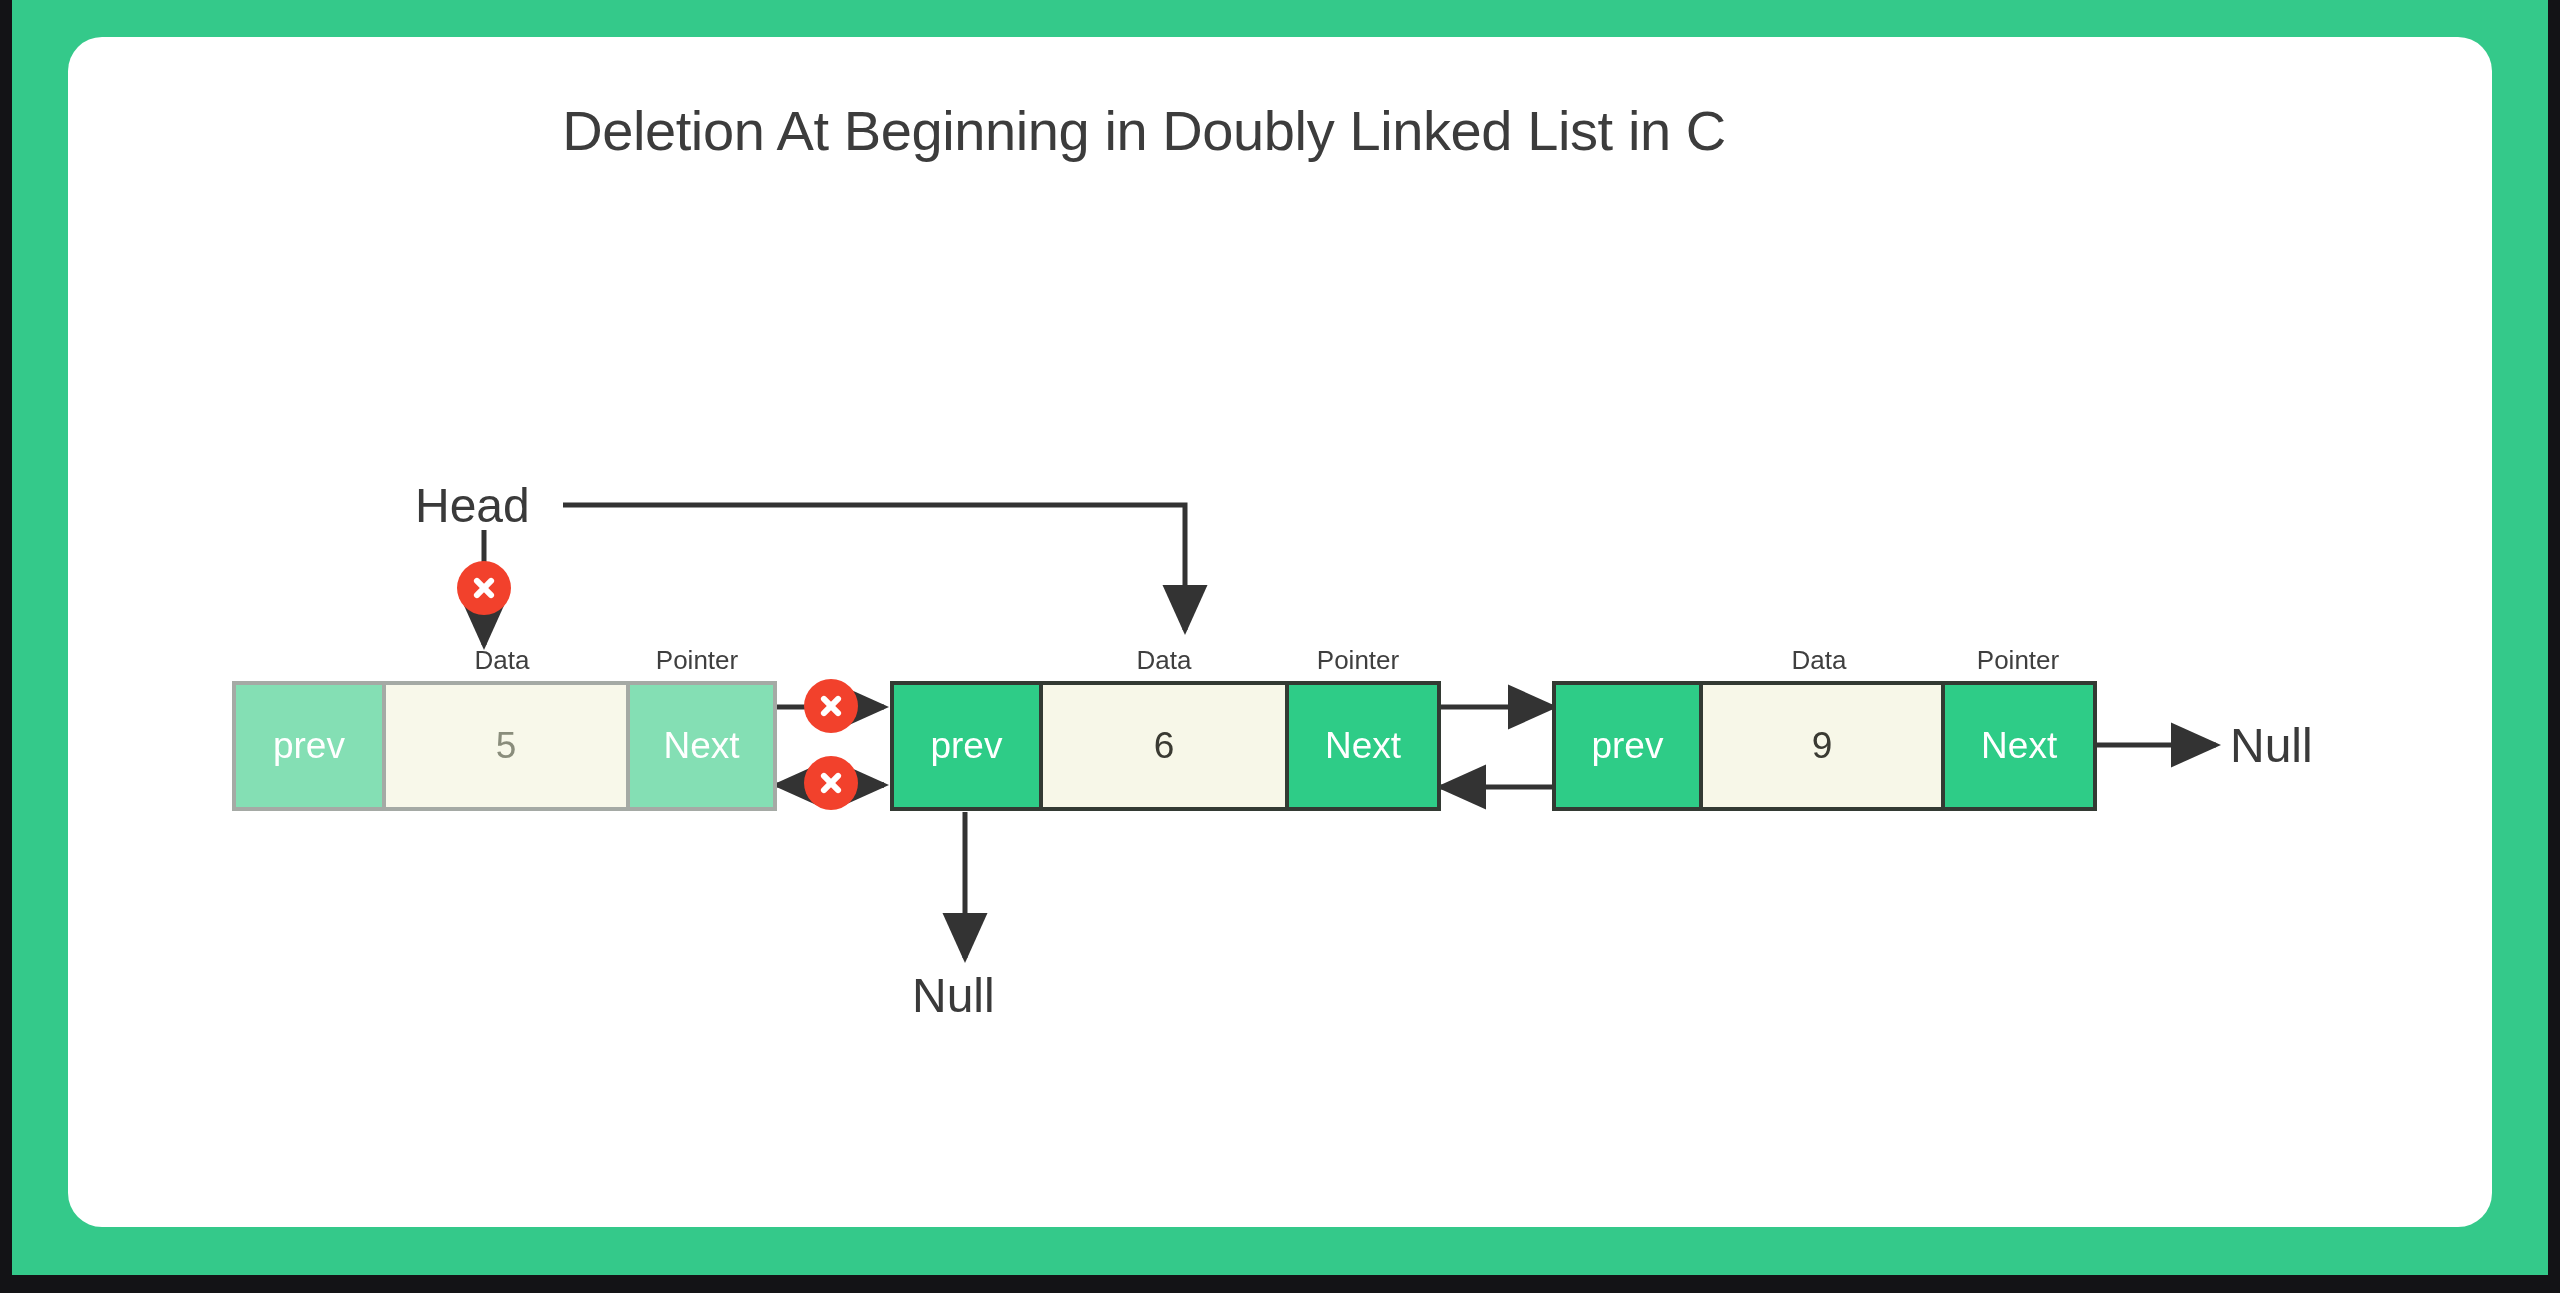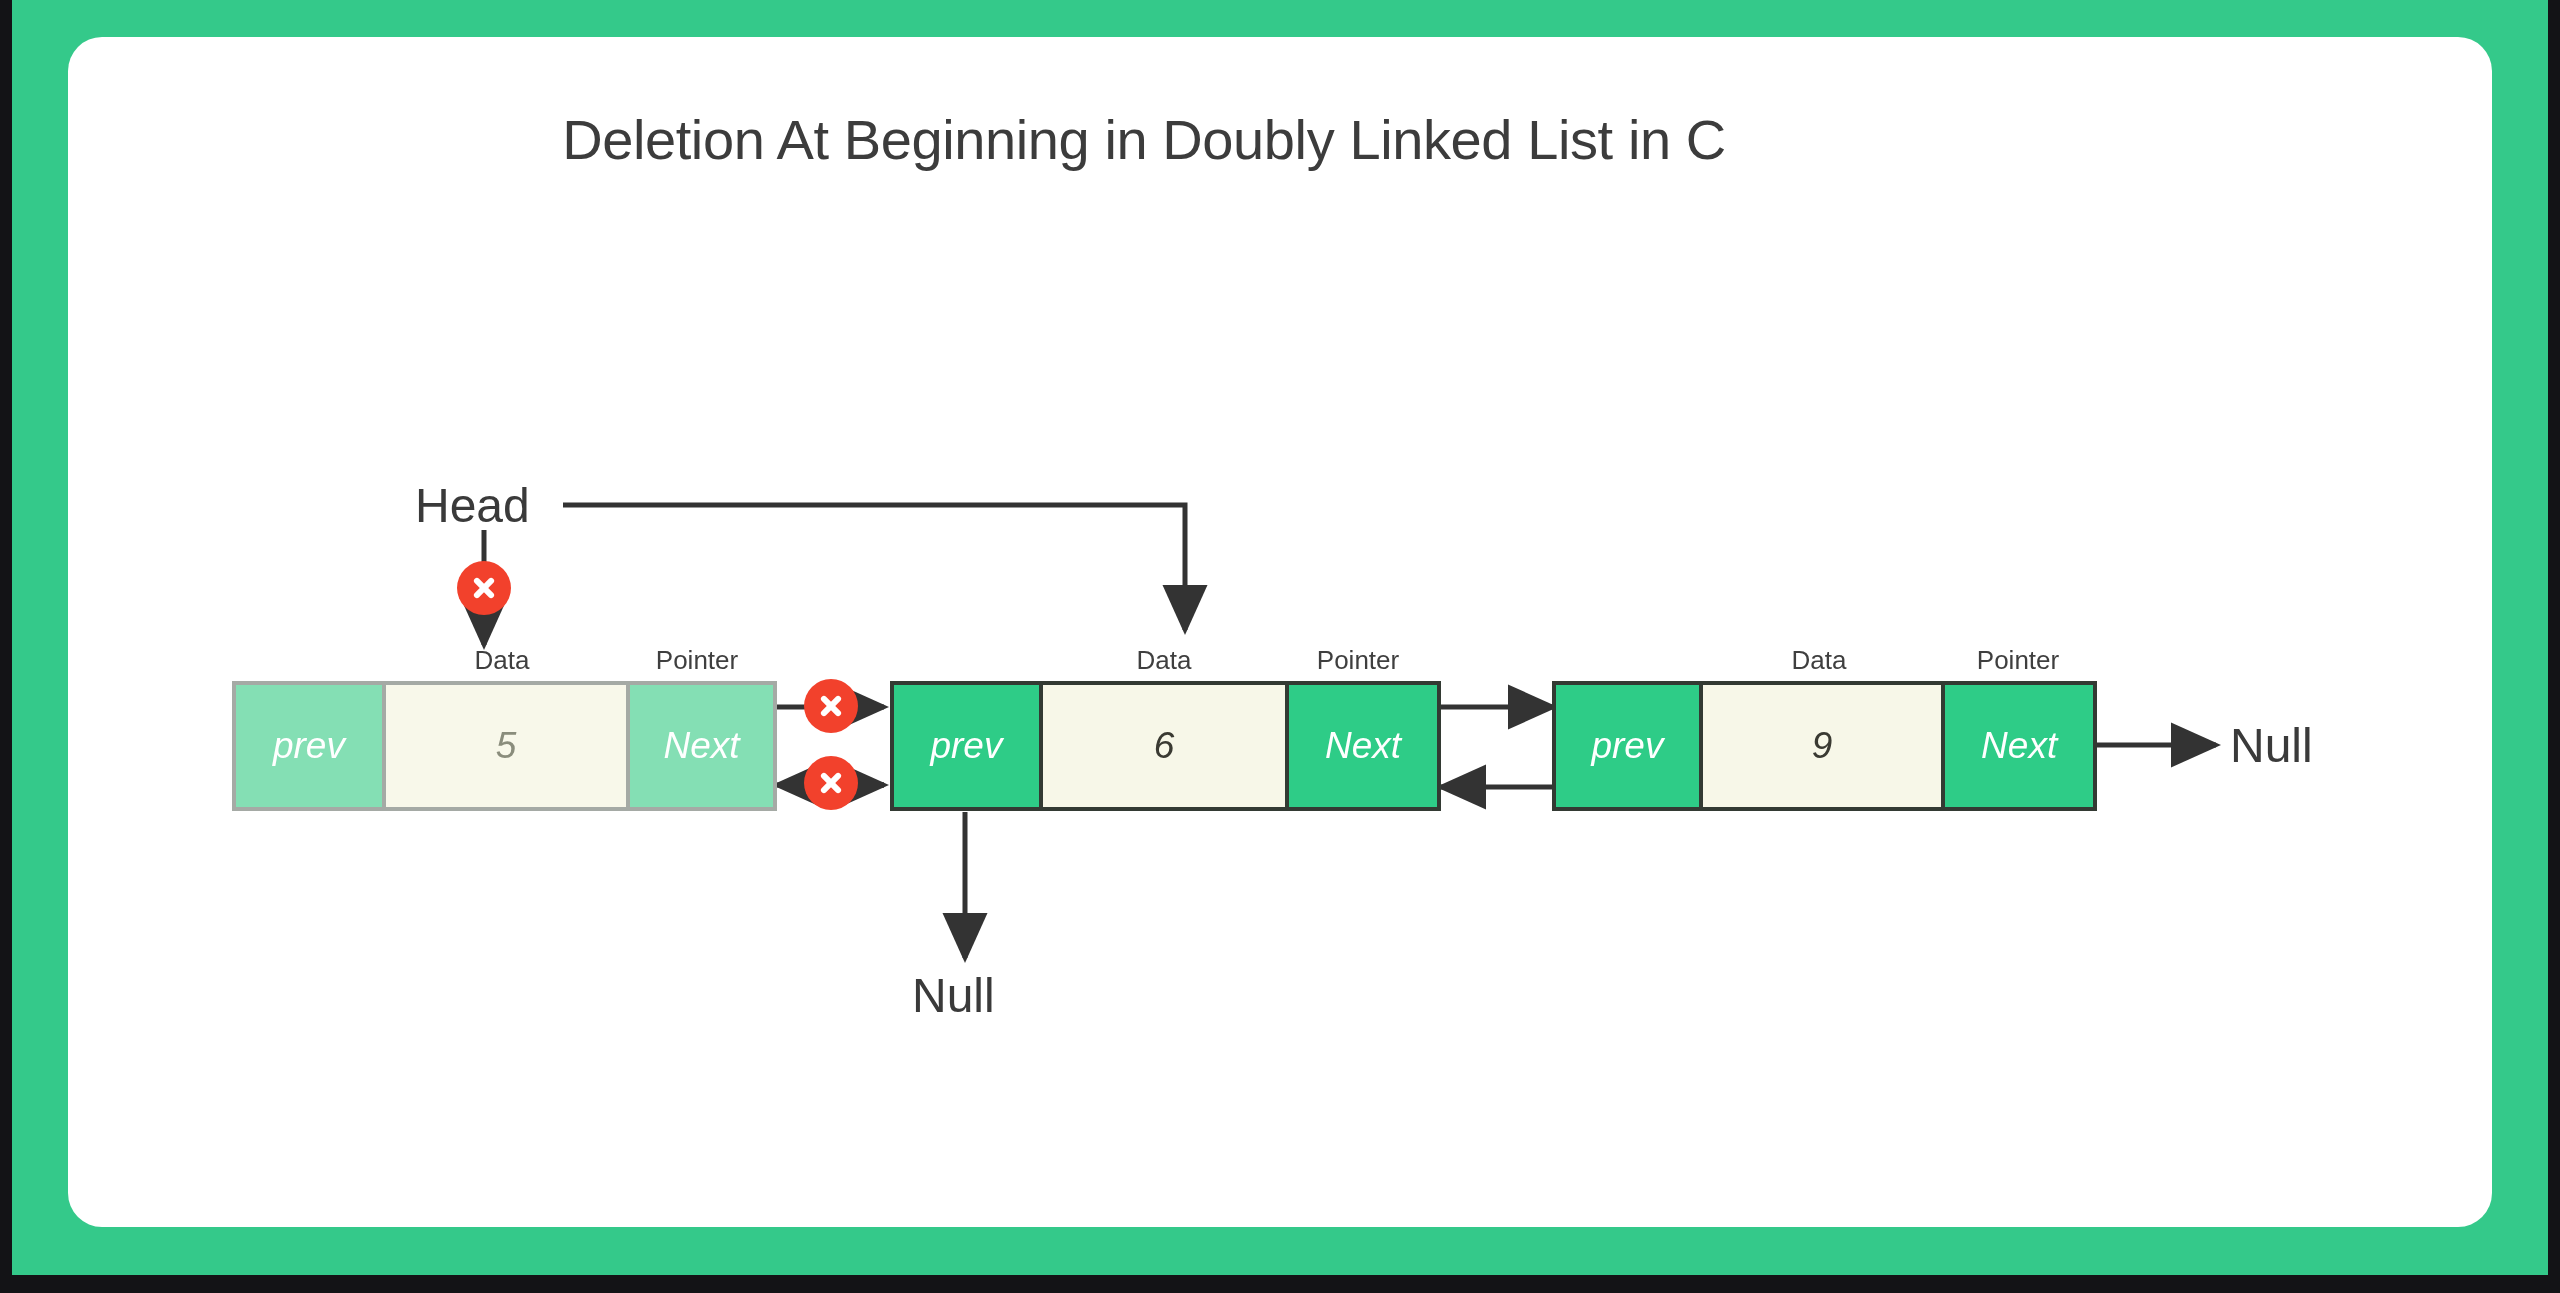--- a/index.html
+++ b/index.html
@@ -36,21 +36,21 @@
     width: 2424px;
     height: 1190px;
     background: #ffffff;
     border-radius: 34px;
   }
 
   
   #title {
     position: absolute;
     left: 0;
-    top: 107px;
+    top: 98px;
     width: 2288px;
     text-align: center;
     font-size: 56px;
     font-weight: 400;
     letter-spacing: -0.4px;
     color: #3c3c3c;
     white-space: nowrap;
   }
 
   
@@ -77,21 +77,20 @@
     height: 130px;
     box-sizing: border-box;
   }
   .cell {
     box-sizing: border-box;
     display: flex;
     align-items: center;
     justify-content: center;
     font-size: 37px;
     font-weight: 400;
-    font-style: italic;
   }
 
   
   .node.active { border: 4px solid #333a33; }
   .node.active .cell { border-right: 4px solid #333a33; }
   .node.active .cell:last-child { border-right: none; }
   .node.active .cell.ptr  { background: #2ecc87; color: #ffffff; }
   .node.active .cell.data { background: #f7f7e8; color: #3a3a32; }
 
   

